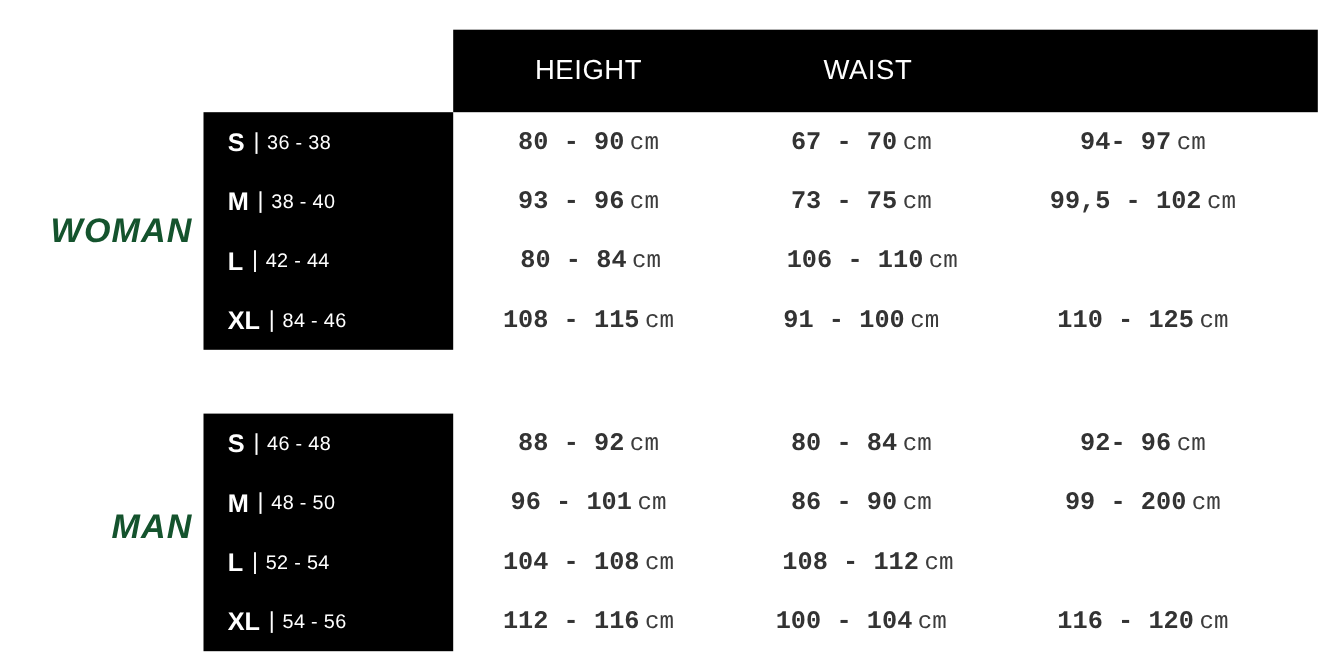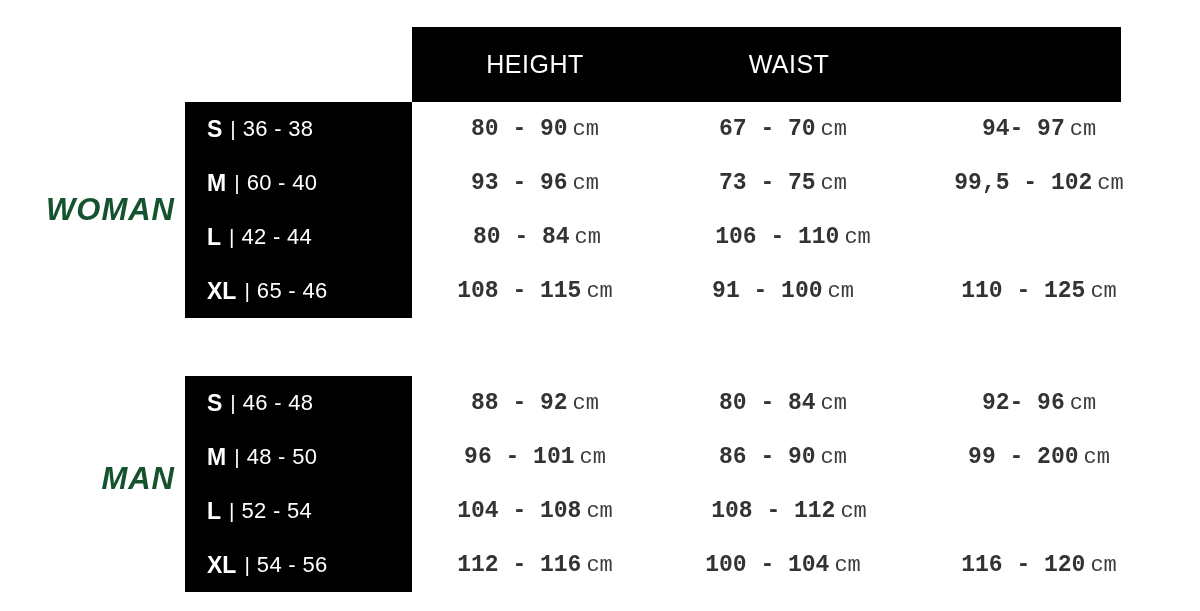--- a/index.html
+++ b/index.html
@@ -20,21 +20,21 @@
     position: relative;
     width: 1200px;
     height: 611px;
   }
 
   
   .header-bar {
     position: absolute;
     left: 412px;
     top: 27px;
-    width: 709px;
+    width: 786px;
     height: 75px;
     background: #000000;
     display: flex;
     align-items: center;
   }
   .header-cell {
     color: #ffffff;
     font-size: 25px;
     font-weight: 400;
     letter-spacing: 0.5px;
@@ -68,21 +68,21 @@
     font-weight: bold;
     font-size: 23px;
   }
   .size-sep {
     margin: 0 7px 0 8px;
     font-weight: 400;
     font-size: 21px;
   }
   .size-range {
     font-weight: 400;
-    font-size: 22px;
+    font-size: 18px;
     letter-spacing: 0.3px;
   }
 
   
   .group-label {
     position: absolute;
     font-weight: bold;
     font-style: italic;
     font-size: 31px;
     color: #14532d;
@@ -141,31 +141,31 @@
 
   <div class="size-block woman">
     <div class="size-row">
       <span class="size-code">S</span>
       <span class="size-sep">|</span>
       <span class="size-range">36 - 38</span>
     </div>
     <div class="size-row">
       <span class="size-code">M</span>
       <span class="size-sep">|</span>
-      <span class="size-range">60 - 40</span>
+      <span class="size-range">38 - 40</span>
     </div>
     <div class="size-row">
       <span class="size-code">L</span>
       <span class="size-sep">|</span>
       <span class="size-range">42 - 44</span>
     </div>
     <div class="size-row">
       <span class="size-code">XL</span>
       <span class="size-sep">|</span>
-      <span class="size-range">65 - 46</span>
+      <span class="size-range">84 - 46</span>
     </div>
   </div>
 
   <div class="meas-grid woman">
     <div class="meas-row">
       <div class="meas-cell col-height">
         <span class="meas-val">80 - 90</span><span class="meas-unit">cm</span>
       </div>
       <div class="meas-cell col-bust">
         <span class="meas-val">67 - 70</span><span class="meas-unit">cm</span>

